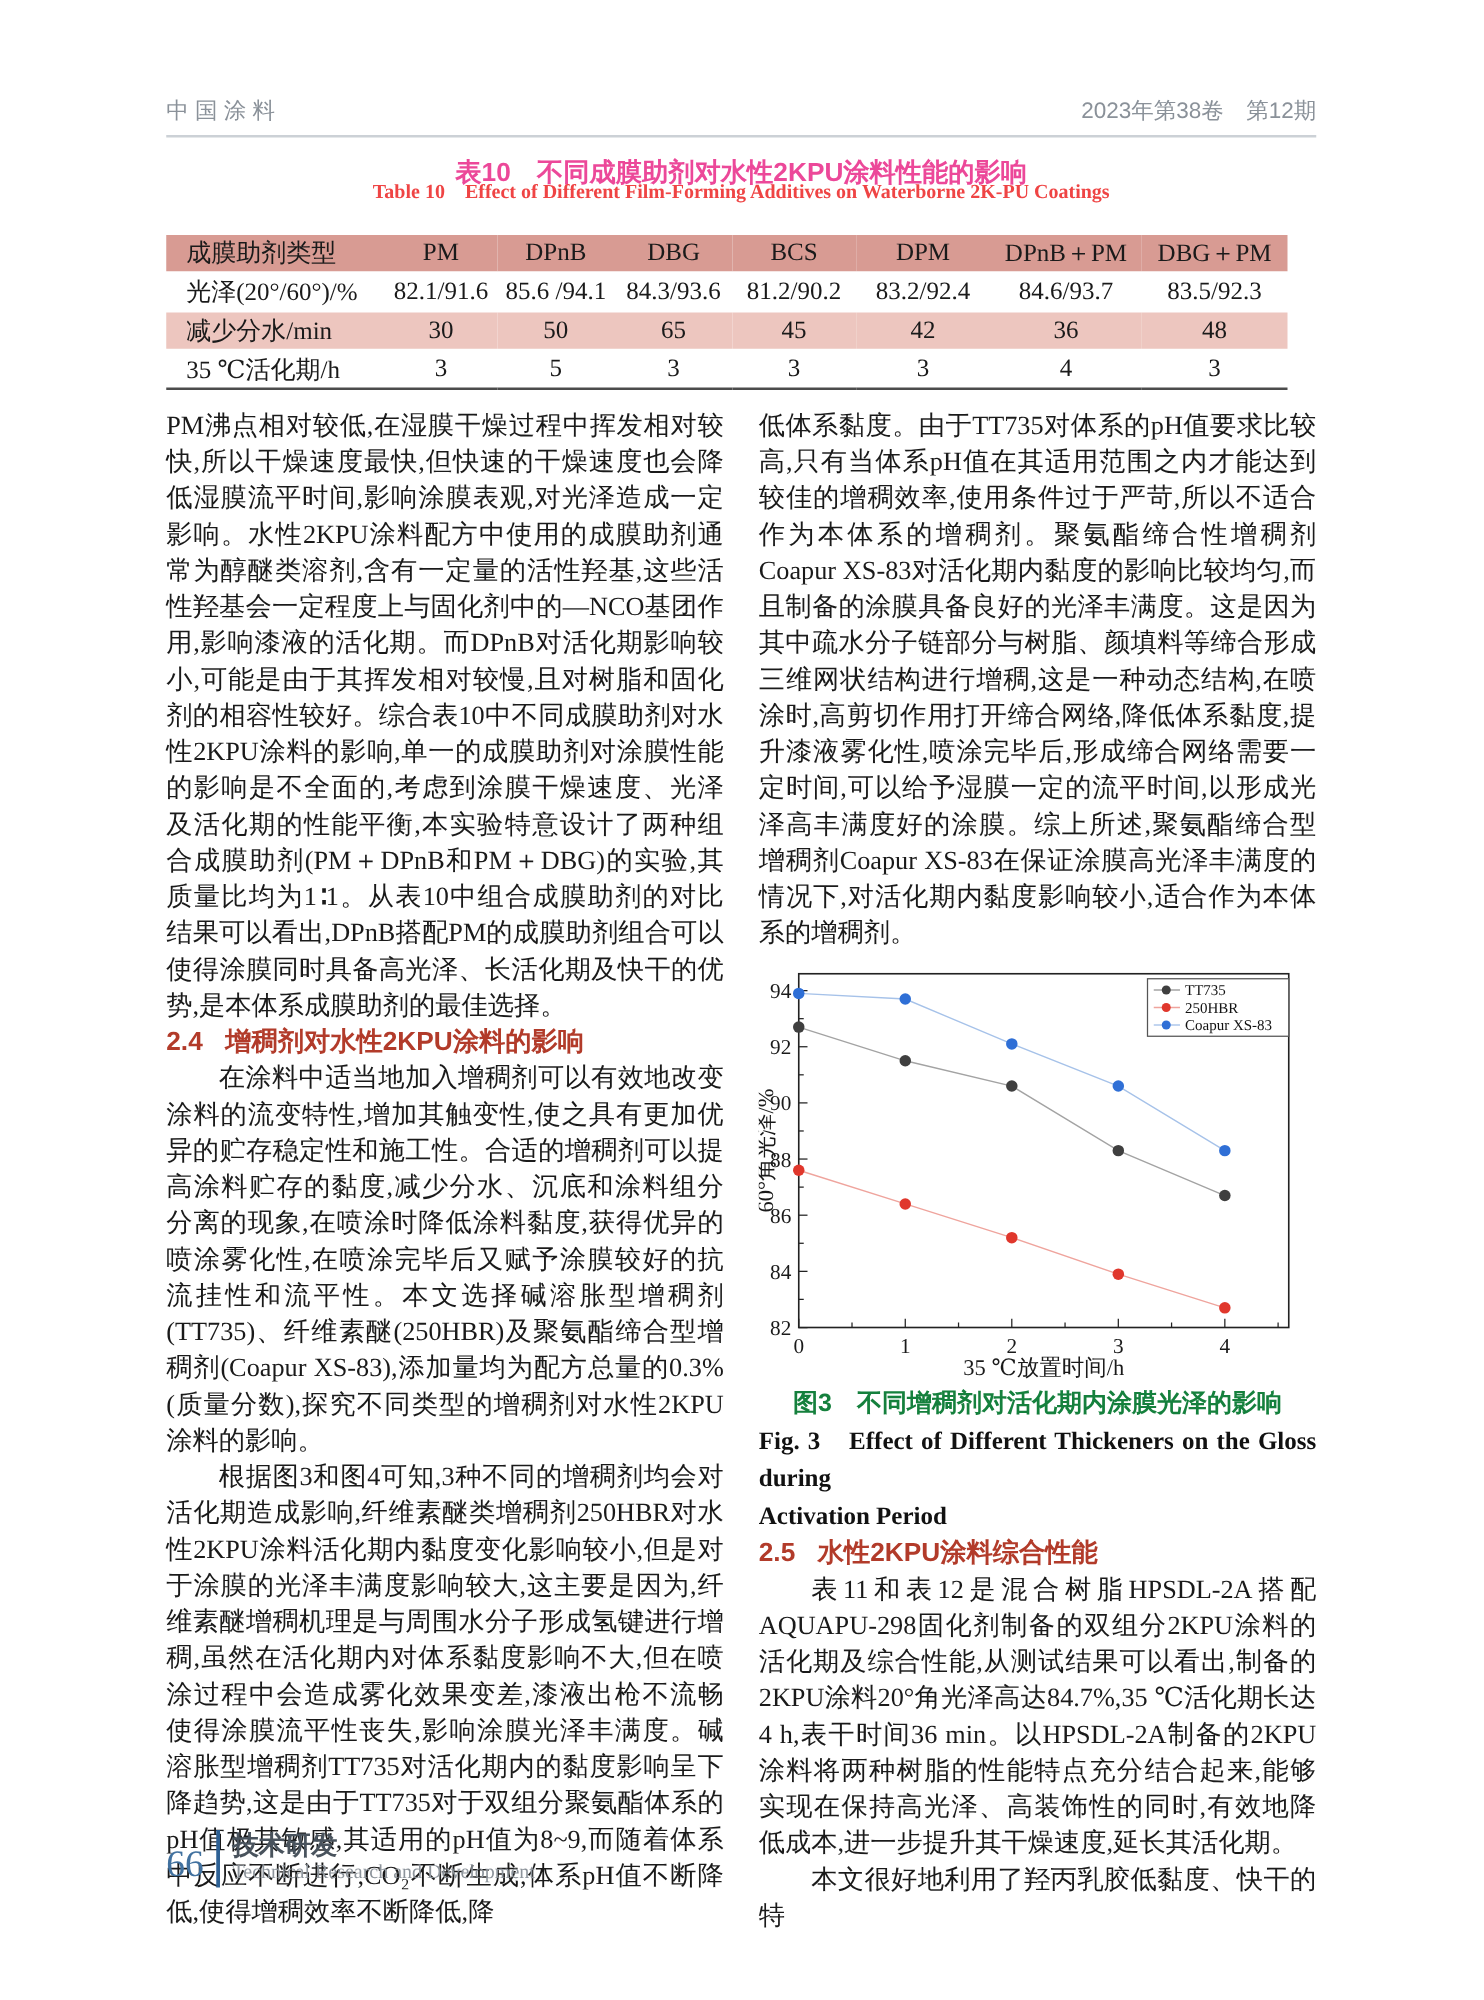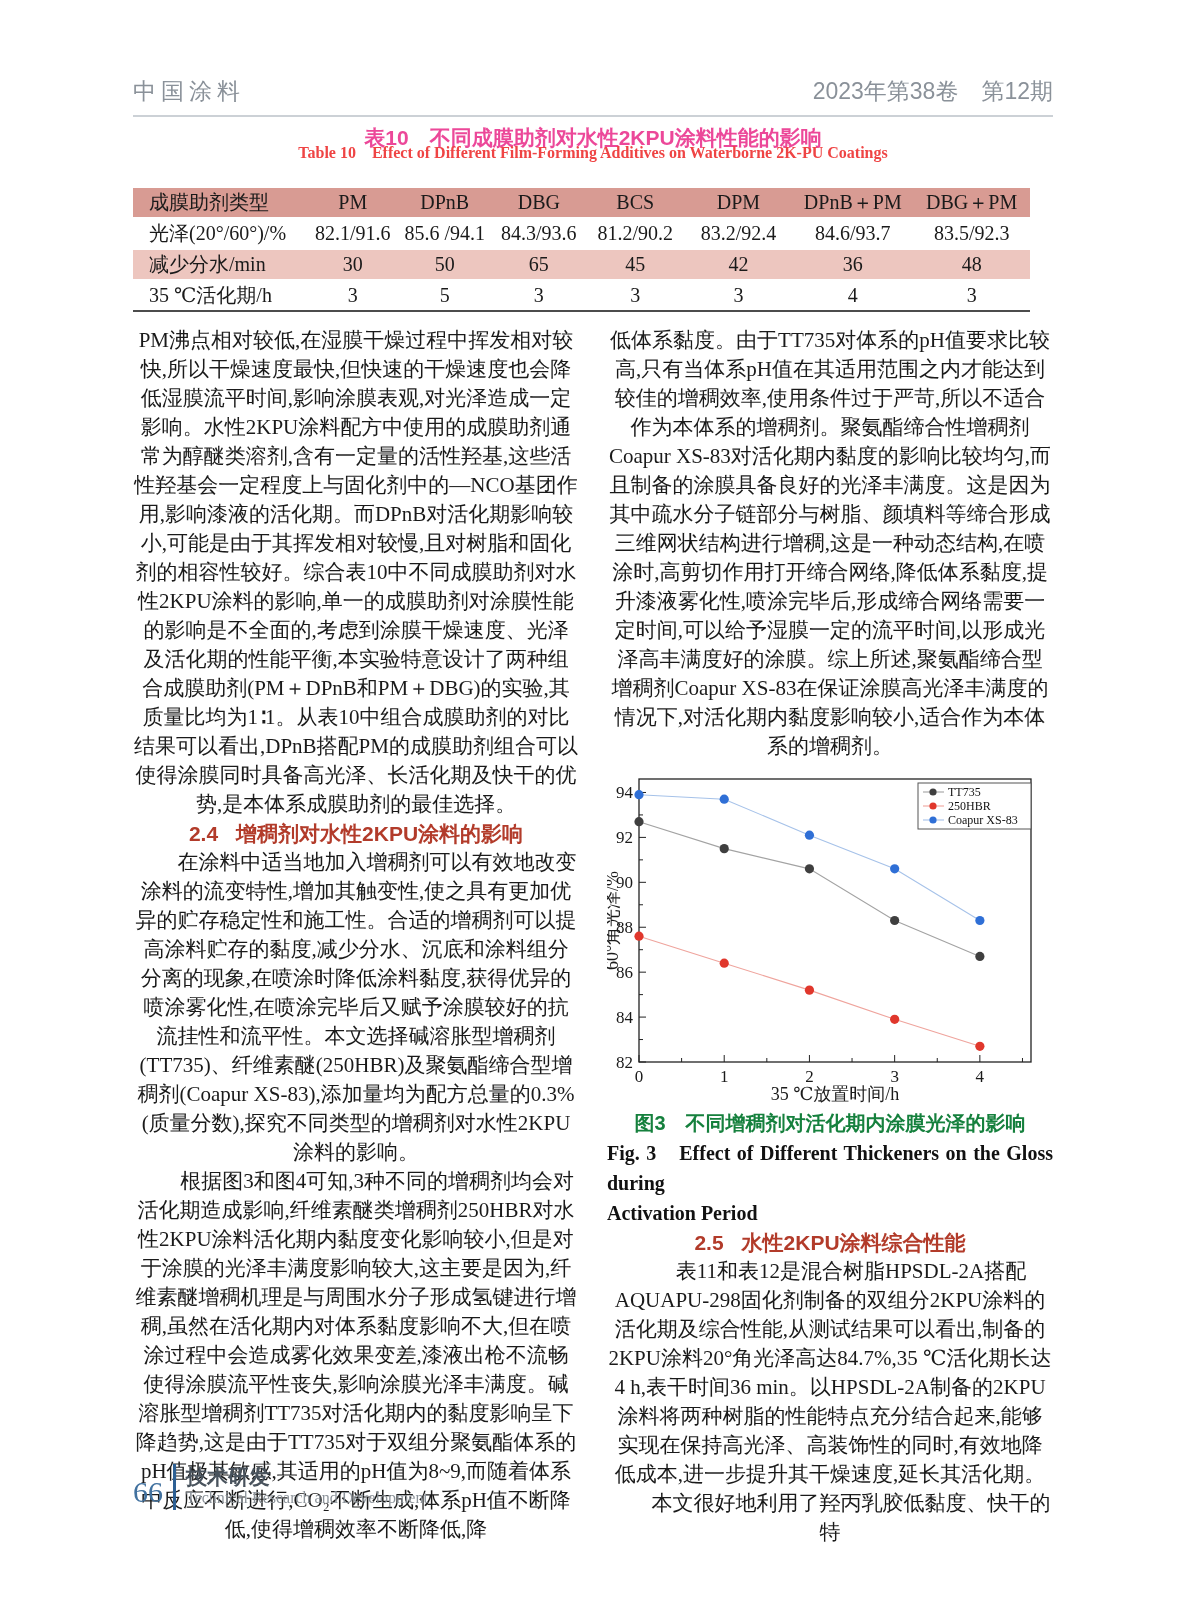--- a/index.html
+++ b/index.html
@@ -12,21 +12,21 @@
     overflow:hidden;
   }
   
   .pg-header{
     position:absolute;left:133px;top:76px;width:920px;
     display:flex;justify-content:space-between;align-items:flex-end;
     padding-bottom:8px;
     border-bottom:2px solid #ccd1d6;
     color:var(--header-gray);
     font-family:"Liberation Sans","DejaVu Sans",sans-serif;
-    font-size:23px;
+    font-size:18px;
   }
   .pg-header .journal{letter-spacing:5px;}
   
   .tbl-title-zh{
     position:absolute;left:133px;top:124px;width:920px;
     text-align:center;font-family:"Liberation Sans","DejaVu Sans",sans-serif;
     font-weight:bold;font-size:21px;color:#ec4899;
   }
   .tbl-title-en{
     position:absolute;left:133px;top:143px;width:920px;
@@ -47,21 +47,21 @@
   .t10 tbody tr.alt td{background:var(--table-alt-pink);}
   .t10 tbody tr:last-child td{border-bottom:2px solid #4c4c4c;}
   
   .col{
     position:absolute;top:326px;width:446px;
     font-size:21px;line-height:29px;
     text-align:justify;
   }
   .col-left{left:133px;}
   .col-right{left:607px;}
-  .col p{margin:0;text-align:center;}
+  .col p{margin:0;}
   .col p.indent{text-indent:2em;}
   .sec-heading{
     margin:5px 0 6px 0;
     font-family:"Liberation Sans","DejaVu Sans",sans-serif;
     font-weight:bold;font-size:21px;
     color:var(--heading-red);
     text-align:left;text-indent:0;
   }
   .sec-heading .num{margin-right:18px;}
   

